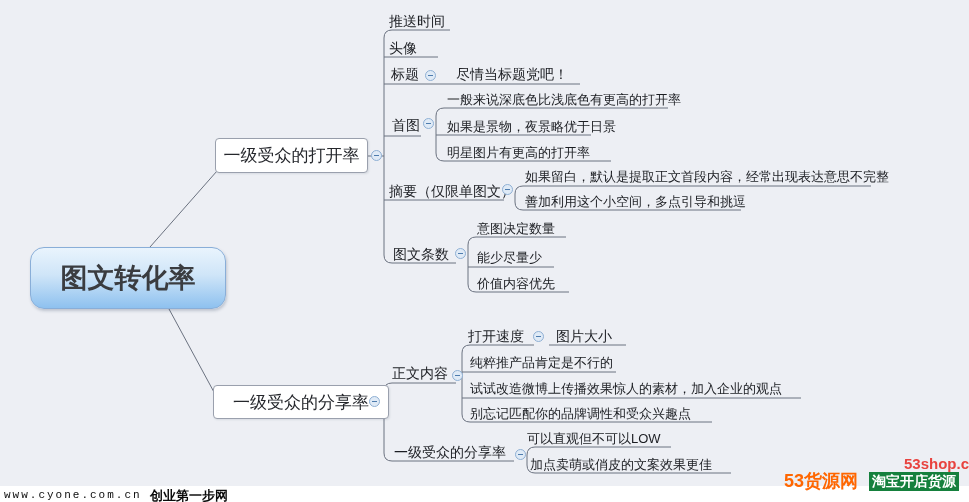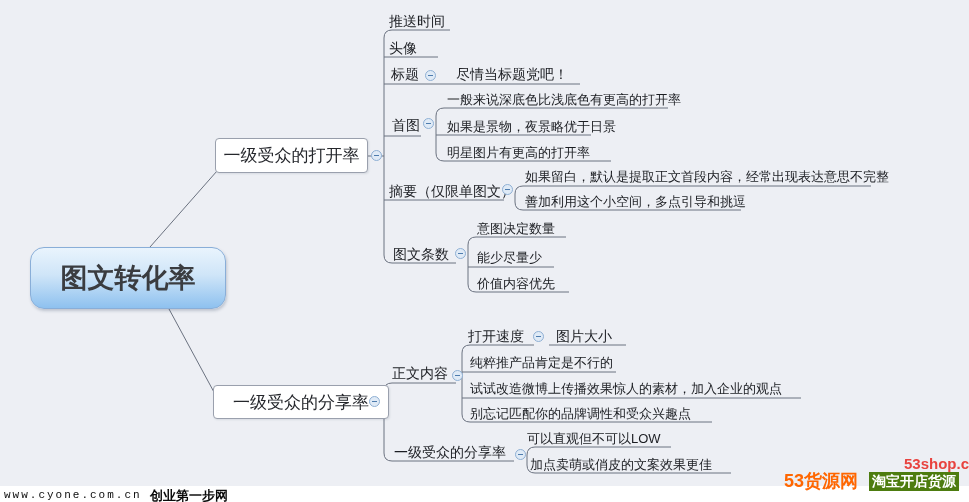--- a/index.html
+++ b/index.html
@@ -48,21 +48,21 @@
   #logo-url{
     position:absolute;left:856px;top:455px;z-index:5;
     font-size:15px;font-weight:600;color:#e8433f;margin-left:48px;
   }
   #logo-name{
     position:absolute;left:784px;top:469px;z-index:5;
     font-size:18px;font-weight:bold;color:#ff6600;
   }
   #logo-tagline{
     position:absolute;left:869px;top:472px;z-index:5;
-    background:#4d7c0f;color:#ffffff;font-size:14px;font-weight:bold;
+    background:#15803d;color:#ffffff;font-size:14px;font-weight:bold;
     line-height:15px;padding:2px 3px;
   }
 </style>
 </head>
 <body>
 
 <div id="stage">
 
   <svg id="connectors" width="969" height="502" viewBox="0 0 969 502" fill="none" stroke="#6b7280" stroke-width="1">
 

